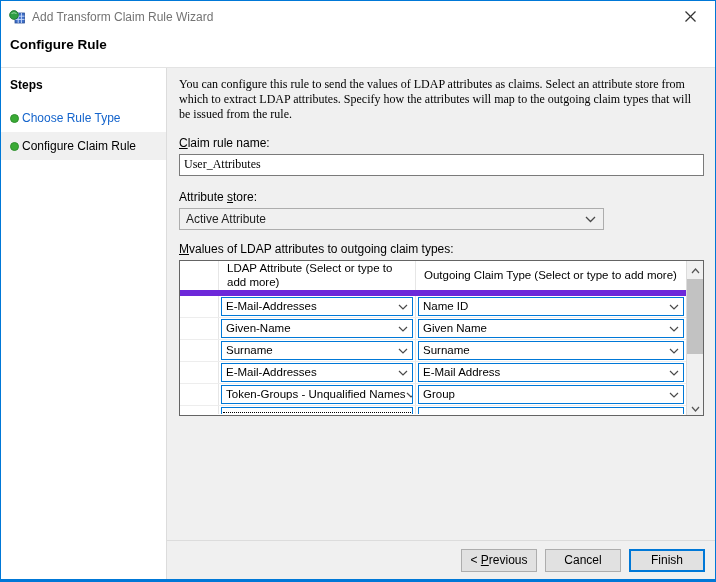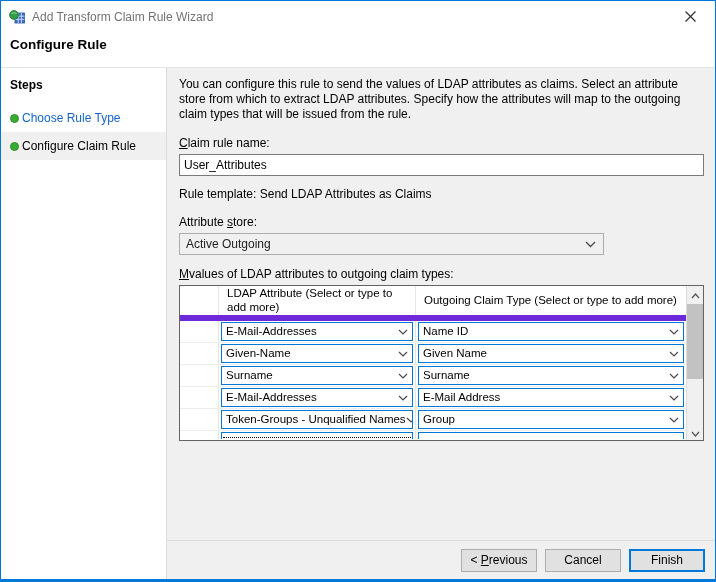--- a/index.html
+++ b/index.html
@@ -30,26 +30,26 @@
   .sidebar{width:166px;background:#fff;border-right:1px solid #dcdcdc;padding-top:7px;flex:0 0 auto;}
   .steps-title{font-weight:bold;font-size:12px;padding:3px 9px 12px 9px;color:#000;}
   .step-item{display:flex;align-items:center;gap:3px;padding:7px 9px;font-size:12px;cursor:pointer;}
   .step-item .bullet{width:9px;height:9px;border-radius:50%;background:var(--bullet);border:1px solid #2e8f2e;flex:0 0 auto;}
   .step-link{color:var(--link);}
   .step-item.active{background:#f0f0f0;}
   .step-item.active .step-label{color:#000;}
   
   .main{flex:1;background:#f0f0f0;display:flex;flex-direction:column;min-width:0;}
   .main-content{flex:1;padding:9px 11px 0 12px;}
-  .intro{font-size:12px;line-height:1.27;color:#000;}
+  .intro{font-size:12px;line-height:1.27;color:#000;font-family:Liberation Serif, serif;}
   .field-label{font-size:12px;margin-top:13px;color:#000;}
   .akey{text-decoration:underline;}
   .text-input{
     margin-top:4px;width:100%;height:22px;border:1px solid #7a7a7a;background:#fff;
-    font-family:Liberation Sans, sans-serif;font-size:12px;padding:0 4px;display:block;
+    font-family:Liberation Serif, serif;font-size:12px;padding:0 4px;display:block;
   }
   .rule-template{margin-top:11px;font-size:12px;color:#000;}
   .attr-label{margin-top:14px;}
   .dropdown{
     margin-top:4px;width:425px;height:22px;border:1px solid #adadad;background:#f0f0f0;
     display:flex;align-items:center;justify-content:space-between;padding:0 7px 0 6px;
     font-size:12px;color:#222;cursor:pointer;
   }
   .mapping-label{margin-top:12px;}
   
@@ -130,25 +130,24 @@
     </div>
 
     <div class="main">
       <div class="main-content">
 
         <div class="intro">You can configure this rule to send the values of LDAP attributes as claims. Select an attribute store from which to extract LDAP attributes. Specify how the attributes will map to the outgoing claim types that will be issued from the rule.</div>
 
         <div class="field-label"><u class="akey">C</u><span>laim rule name:</span></div>
         <input class="text-input" type="text" value="User_Attributes" style="">
 
-        <div class="rule-template">Rule template: Send LDAP Attributes as Claims</div>
 
         <div class="field-label attr-label"><span>Attribute </span><u class="akey">s</u><span>tore:</span></div>
         <div class="dropdown">
-          <span>Active Outgoing</span>
+          <span>Active Attribute</span>
           <span>
             <svg width="11" height="7" viewBox="0 0 11 7">
                 <polyline points="1,1 5.5,5.5 10,1" fill="none" stroke="#4a4a4a" stroke-width="1.3"></polyline>
               </svg>
           </span>
         </div>
 
         <div class="field-label mapping-label"><u class="akey">M</u><span>values of LDAP attributes to outgoing claim types:</span></div>
 
         <div class="grid-table">

